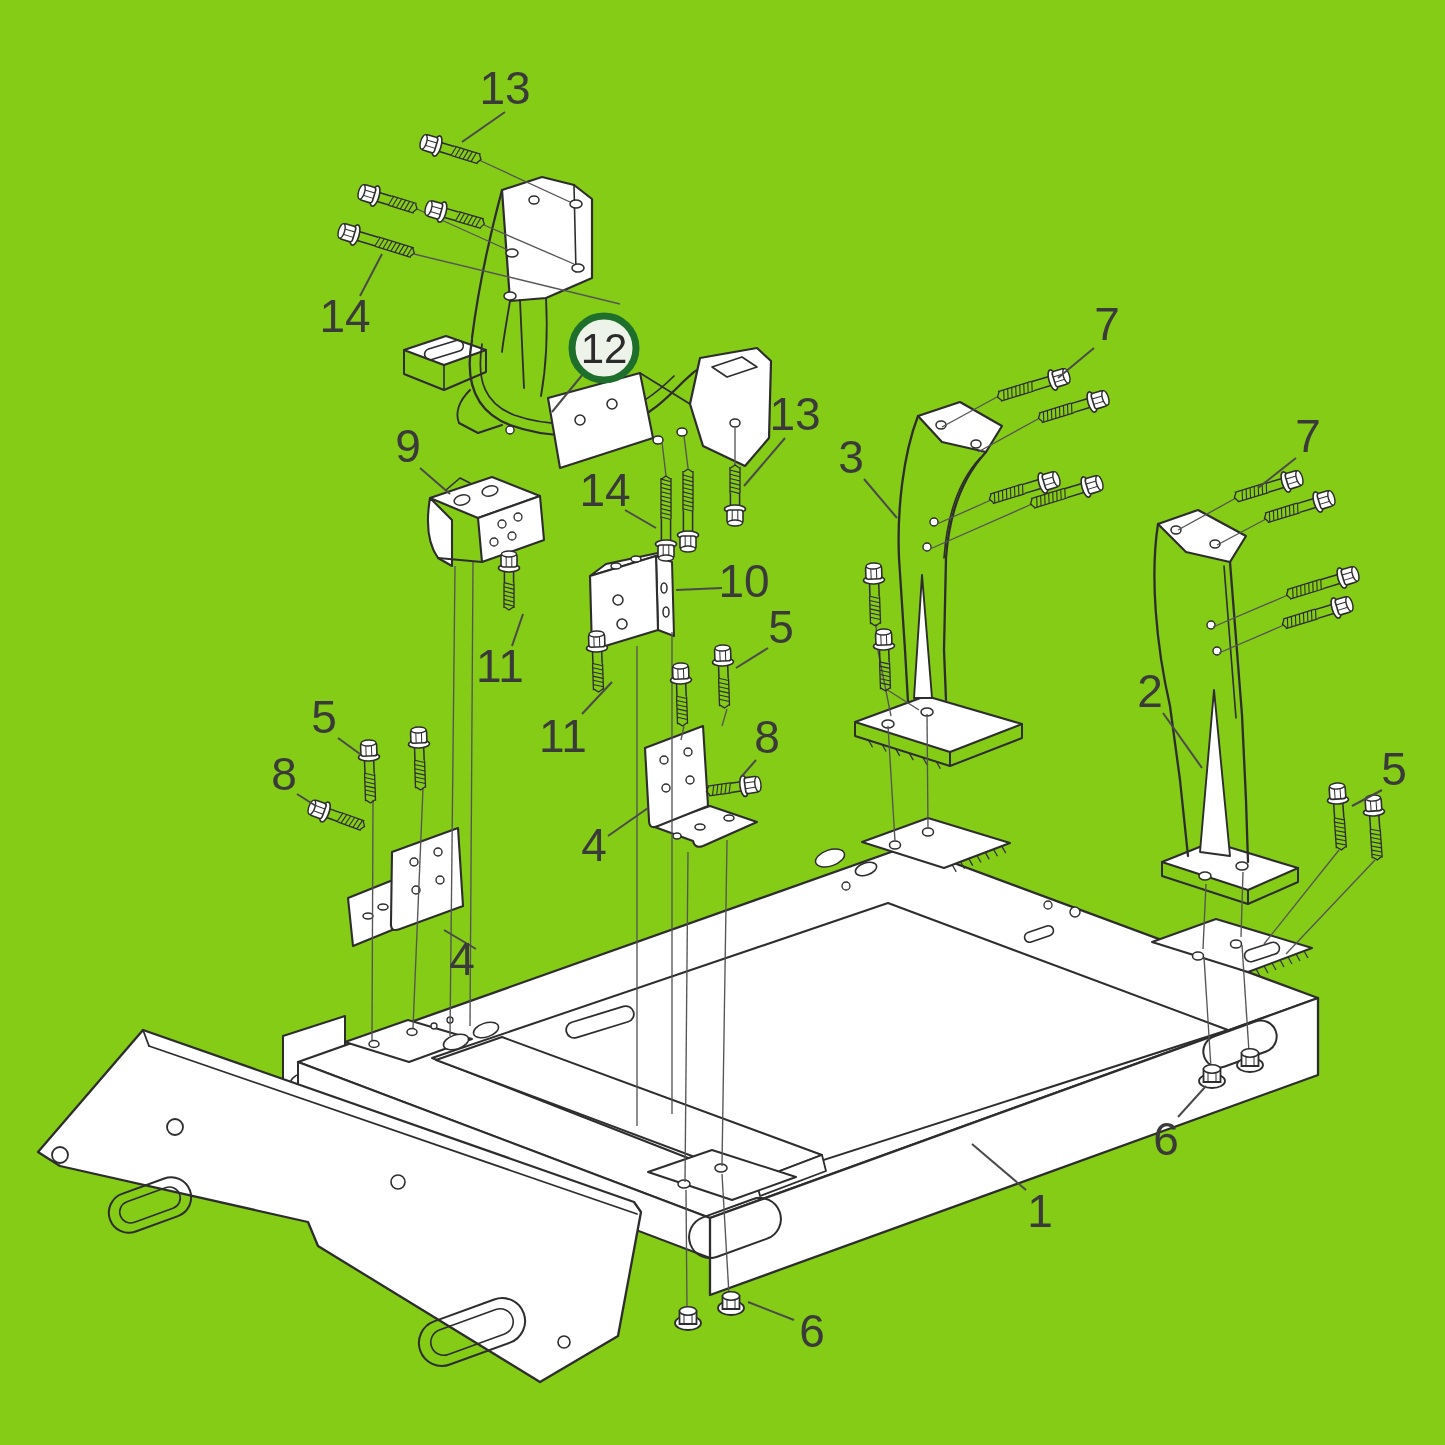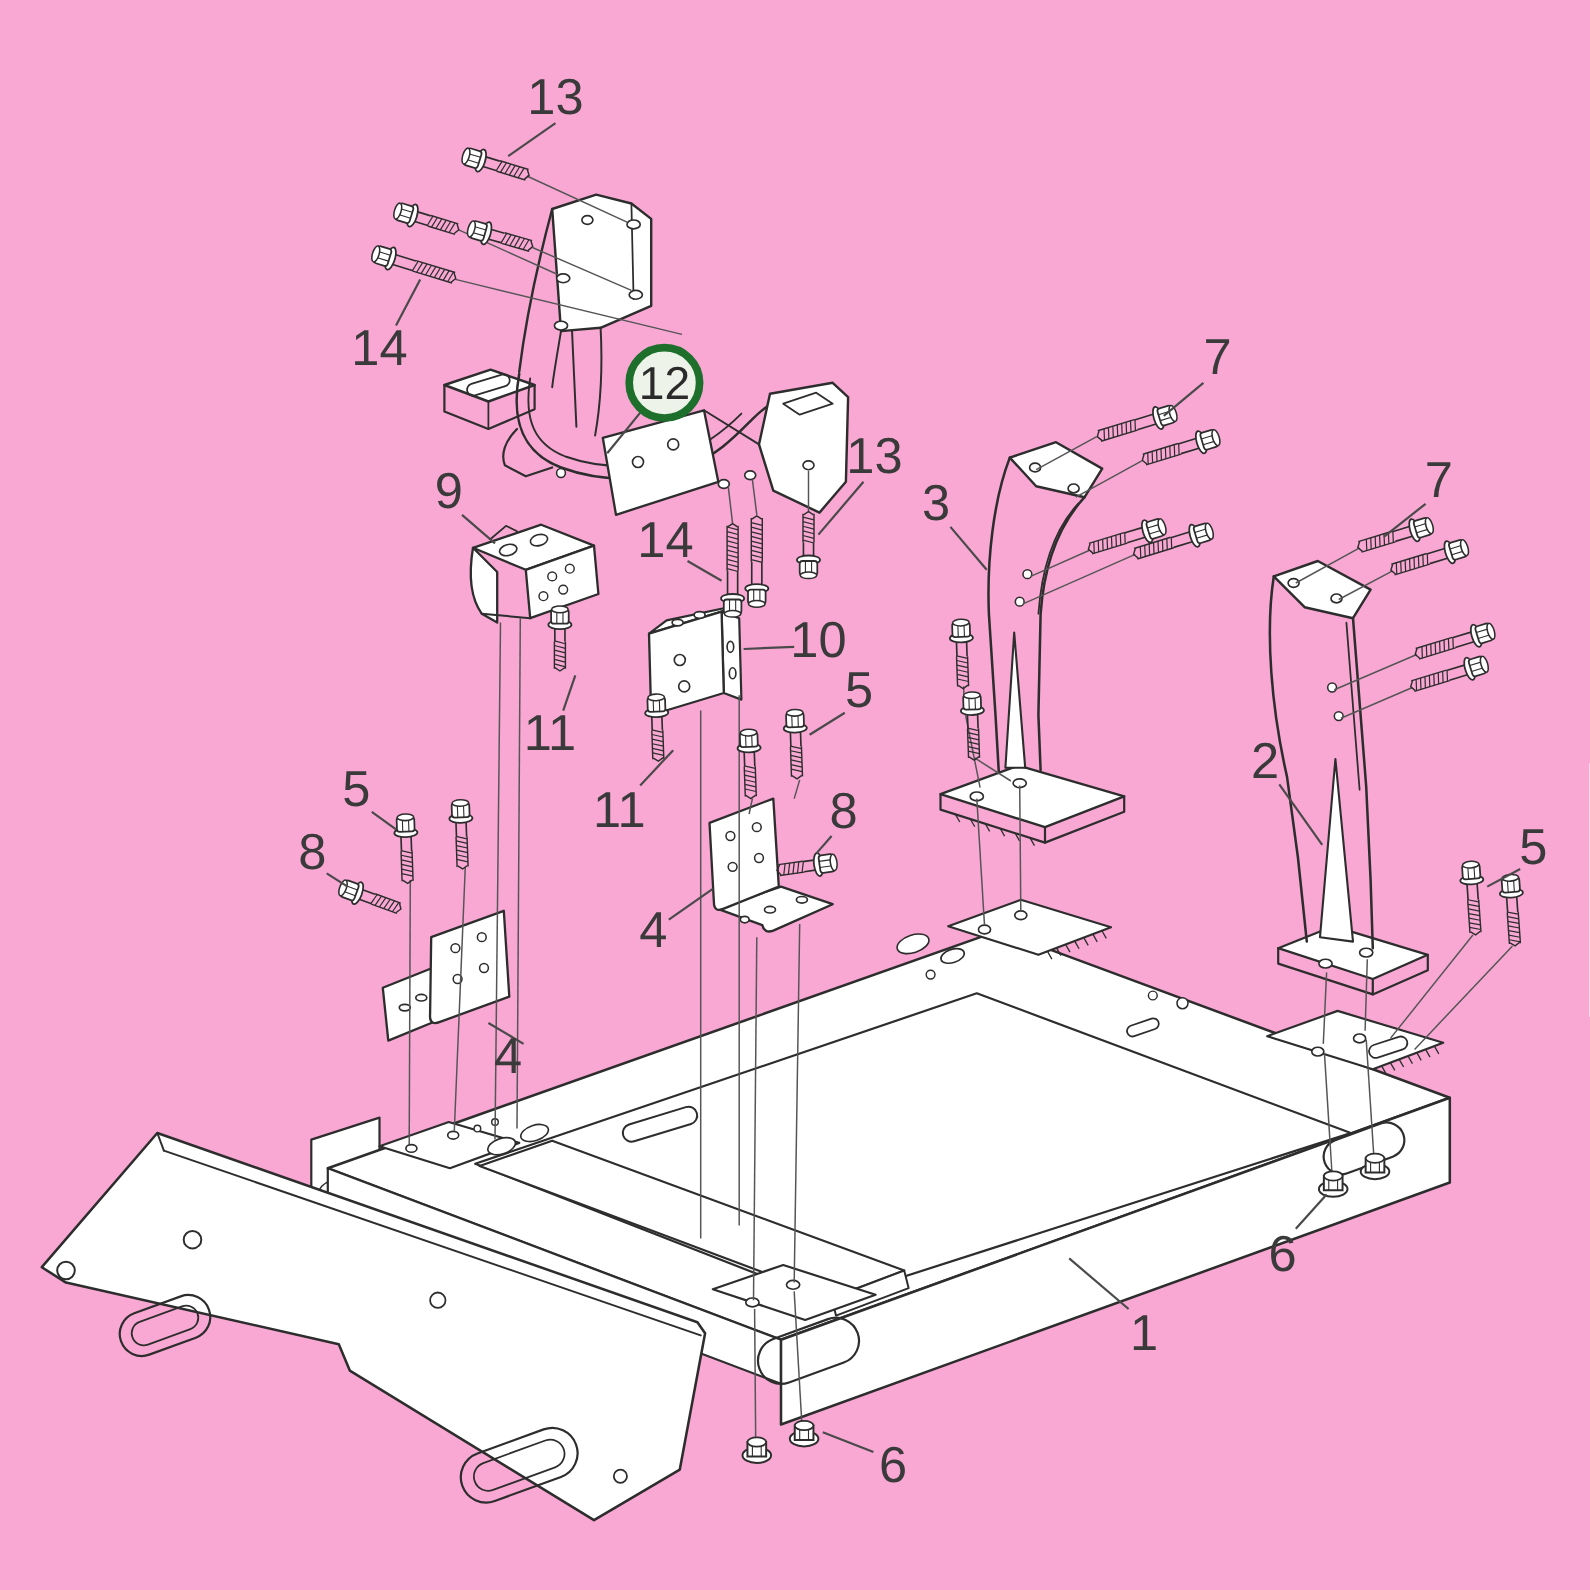--- a/index.html
+++ b/index.html
@@ -1,17 +1,17 @@
 <!DOCTYPE html>
 <html><head>
 <meta charset="utf-8">
 <style>
   html,body{margin:0;padding:0;background:#ffffff;}
   body{width:1445px;height:1445px;overflow:hidden;font-family:"Liberation Sans",sans-serif;}
-  #stage{width:1445px;height:1445px;position:relative;background:#f9a8d4;}
+  #stage{width:1445px;height:1445px;position:relative;background:#84cc16;}
   svg{display:block;}
   .part-label{font-family:"Liberation Sans","DejaVu Sans",sans-serif;}
 </style>
 </head>
 <body>
 
 <div id="stage">
   <svg id="diagram-svg" width="1445" height="1445" viewBox="0 0 1445 1445" xmlns="http://www.w3.org/2000/svg">
       <g>
         <path d="M283,1036 L345,1016 L345,1074 L283,1094 Z" fill="#ffffff" stroke="#2d2d2d" stroke-width="2" stroke-linejoin="round" stroke-linecap="round"></path>

